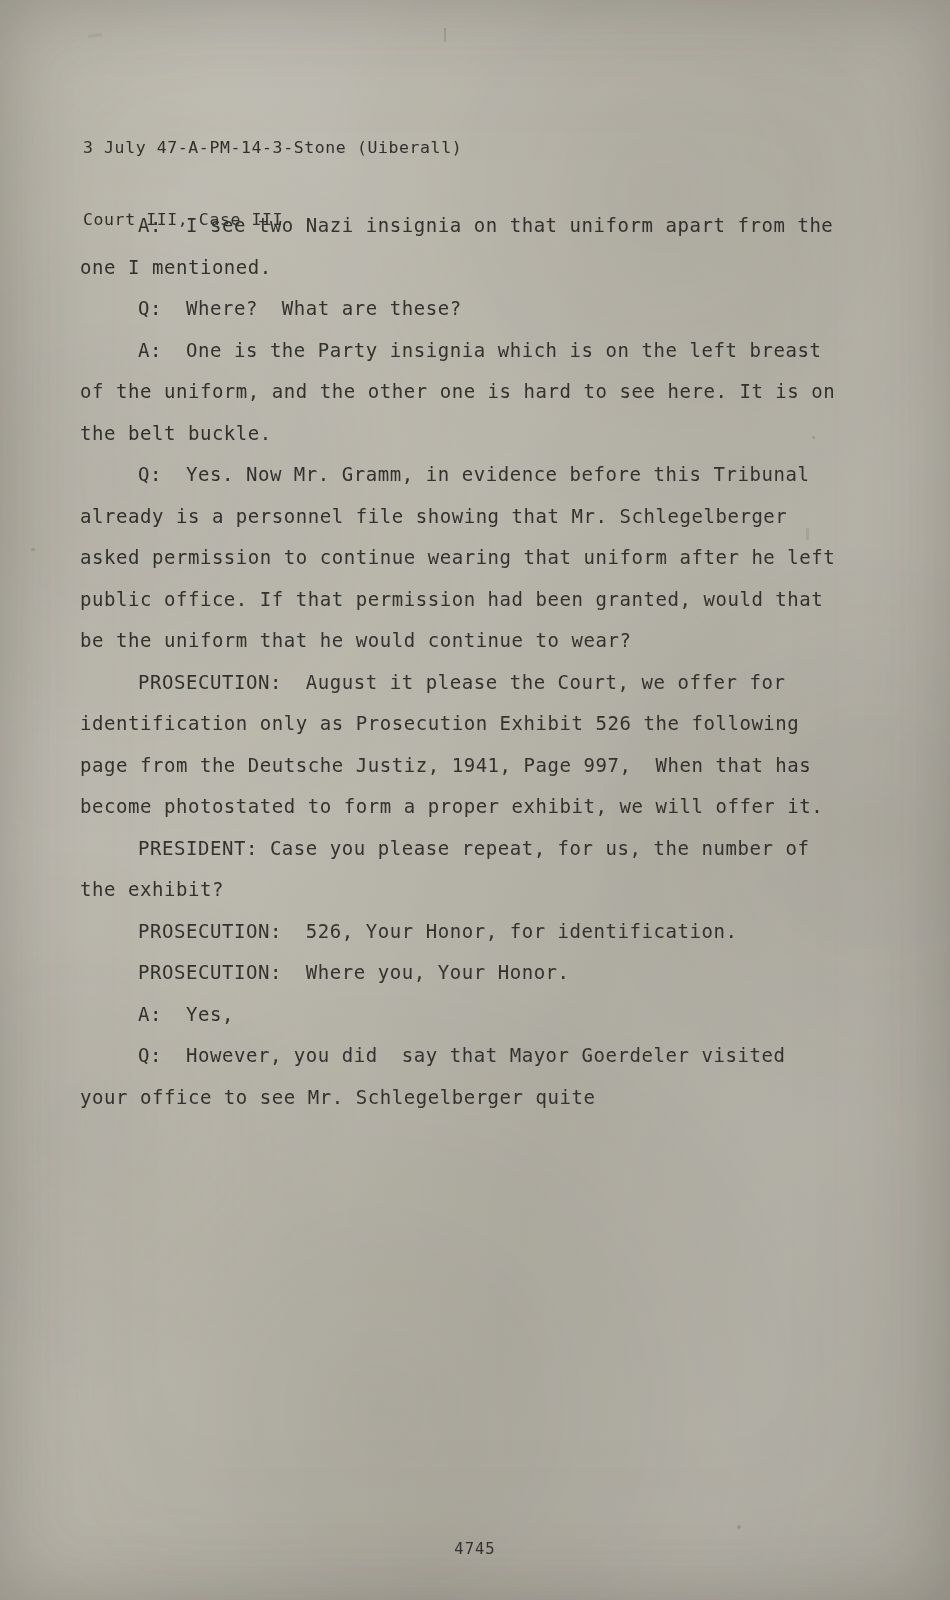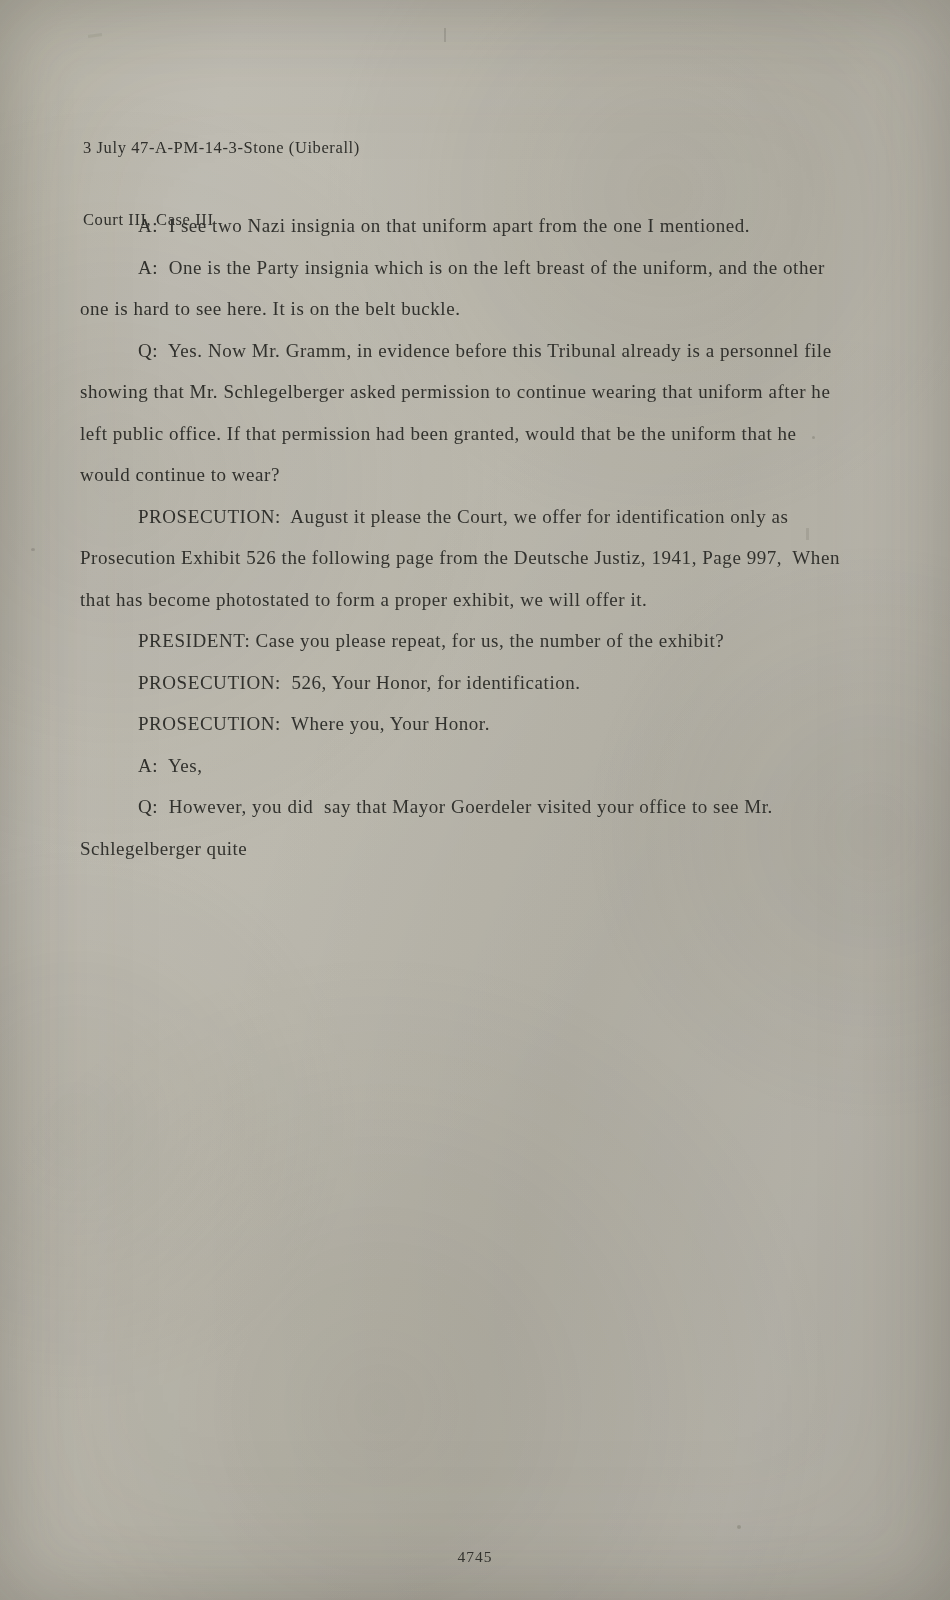--- a/index.html
+++ b/index.html
@@ -36,21 +36,21 @@
   .edge-shade {
     position: absolute;
     inset: 0;
     pointer-events: none;
     box-shadow:
       inset 0 0 70px rgba(80,76,66,0.28),
       inset 0 0 180px rgba(90,86,76,0.12);
   }
   .content {
     position: absolute;
-    left: 0; top: 0; right: 0; bottom: 0; font-family: Liberation Serif, serif;
+    left: 0; top: 0; right: 0; bottom: 0;
   }
   .header {
     position: absolute;
     left: 83px;
     top: 88px;
     font-size: 16.5px;
     line-height: 24px;
     letter-spacing: 0.6px;
     color: #30302c;
     white-space: pre;
@@ -75,21 +75,20 @@
 
   .page-number {
     position: absolute;
     left: 0;
     right: 0;
     top: 1540px;
     text-align: center;
     font-size: 15.5px;
     letter-spacing: 1px;
     color: #33332f;
-    margin-top: 8px;
   }
 
   
   .mark {
     position: absolute;
     background: rgba(60,58,50,0.35);
     pointer-events: none;
   }
   .mark.tick-top { left: 444px; top: 28px; width: 2px; height: 14px; opacity: 0.5; }
   .mark.dot-right-1 { left: 812px; top: 436px; width: 3px; height: 3px; border-radius: 50%; opacity: 0.6; }
@@ -105,20 +104,21 @@
 
   <div class="content">
 
     <div class="header">
       <div>3 July 47-A-PM-14-3-Stone (Uiberall)</div>
       <div>Court III, Case III</div>
     </div>
 
     <div class="body-text">
       <p class="para">A:  I see two Nazi insignia on that uniform apart from the one I mentioned.</p>
+      <p class="para">Q:  Where?  What are these?</p>
       <p class="para">A:  One is the Party insignia which is on the left breast of the uniform, and the other one is hard to see here. It is on the belt buckle.</p>
       <p class="para">Q:  Yes. Now Mr. Gramm, in evidence before this Tribunal already is a personnel file showing that Mr. Schlegelberger asked permission to continue wearing that uniform after he left public office. If that permission had been granted, would that be the uniform that he would continue to wear?</p>
       <p class="para">PROSECUTION:  August it please the Court, we offer for identification only as Prosecution Exhibit 526 the following page from the Deutsche Justiz, 1941, Page 997,  When that has become photostated to form a proper exhibit, we will offer it.</p>
       <p class="para">PRESIDENT: Case you please repeat, for us, the number of the exhibit?</p>
       <p class="para">PROSECUTION:  526, Your Honor, for identification.</p>
       <p class="para">PROSECUTION:  Where you, Your Honor.</p>
       <p class="para">A:  Yes,</p>
       <p class="para">Q:  However, you did  say that Mayor Goerdeler visited your office to see Mr. Schlegelberger quite</p>
     </div>
 

